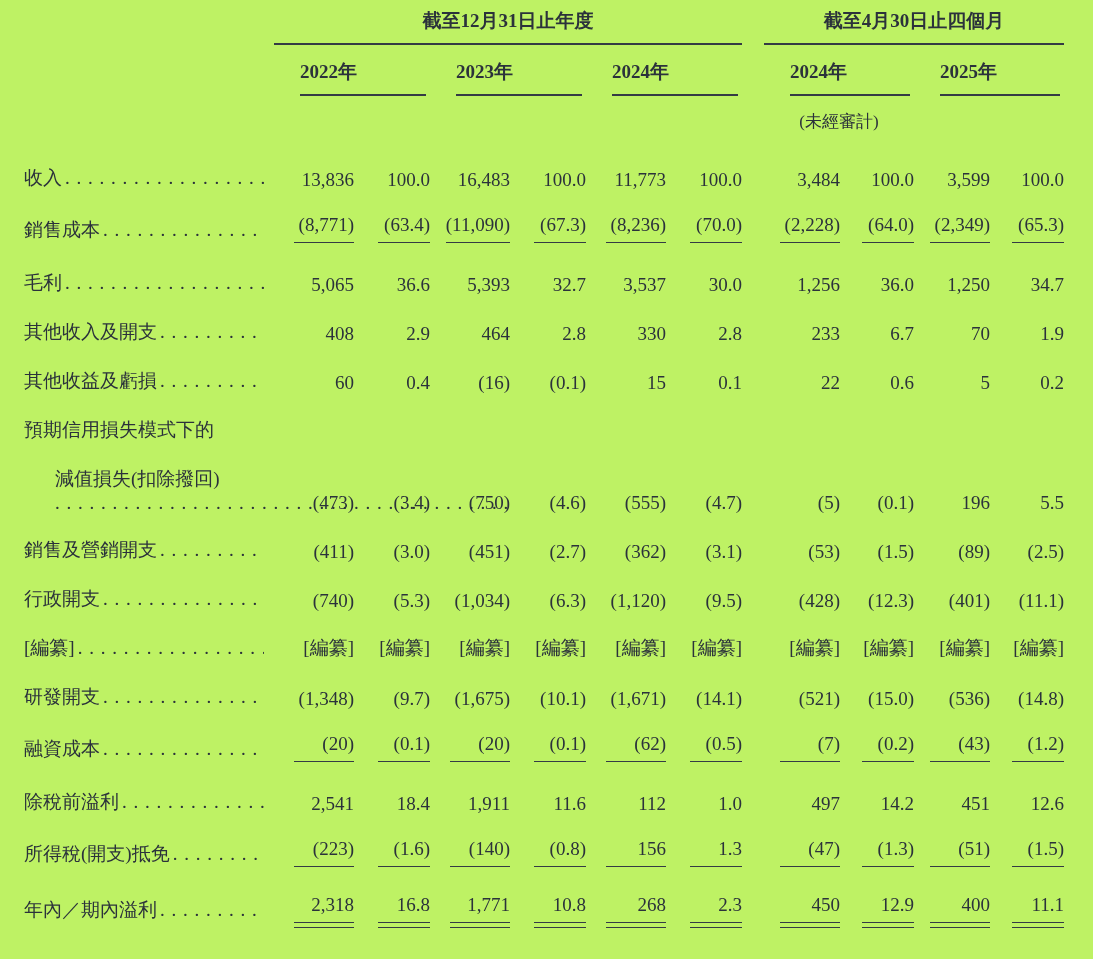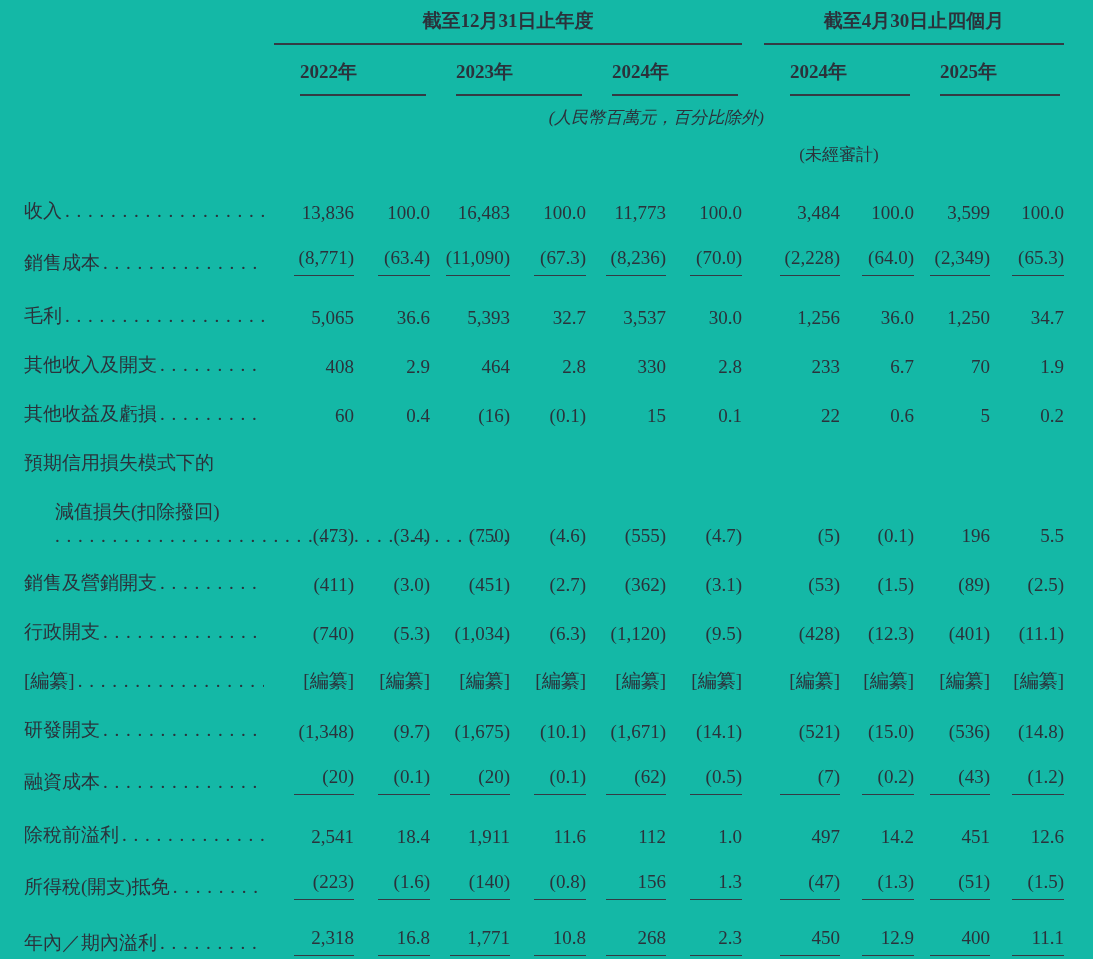--- a/index.html
+++ b/index.html
@@ -8,21 +8,21 @@
   }
   *{box-sizing:border-box;}
   html,body{margin:0;padding:0;background:#ffffff;}
   body{
     font-family:"Liberation Serif","DejaVu Serif",serif;
     color:var(--ink);
   }
   .page{
     width:1093px;
     height:959px;
-    background:#14b8a6;
+    background:#bef264;
     padding:8px 24px 12px 24px;
     overflow:hidden;
   }
   table.fin{
     border-collapse:collapse;
     table-layout:fixed;
     width:1040px;
   }
   td{padding:0;vertical-align:bottom;}
   
@@ -151,27 +151,20 @@
         <td class="spacer"></td>
         <td colspan="2" class="yr">
             <div class="yr-inner">2024年</div>
           </td>
         <td colspan="2" class="yr">
             <div class="yr-inner">2025年</div>
           </td>
       </tr>
       <tr>
         <td></td>
-        <td colspan="3"></td>
-        <td colspan="3" class="note-units"><span>(人民幣百萬元，百分比除外)</span></td>
-        <td class="spacer"></td>
-        <td colspan="4"></td>
-      </tr>
-      <tr>
-        <td></td>
         <td colspan="6"></td>
         <td class="spacer"></td>
         <td colspan="2" class="note-unaudited"><span>(未經審計)</span></td>
         <td colspan="2"></td>
       </tr>
     </thead>
     <tbody>
         <tr>
           <td class="c-label">
             <div class="lbl">

